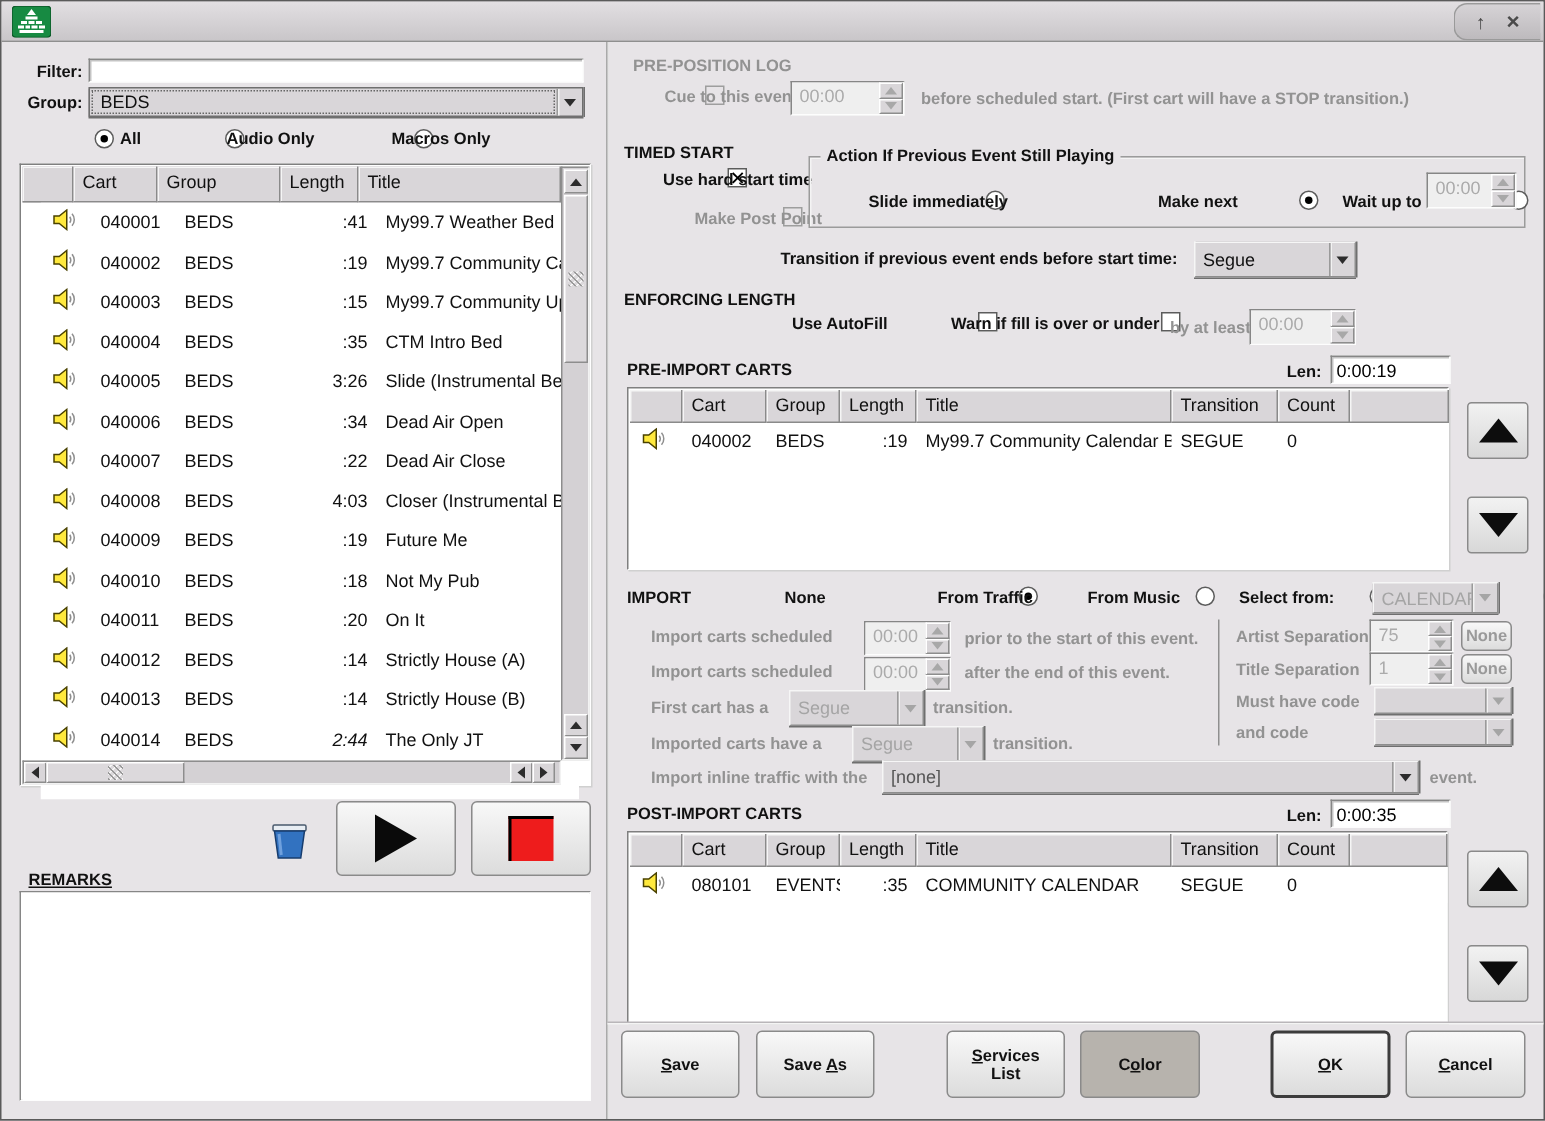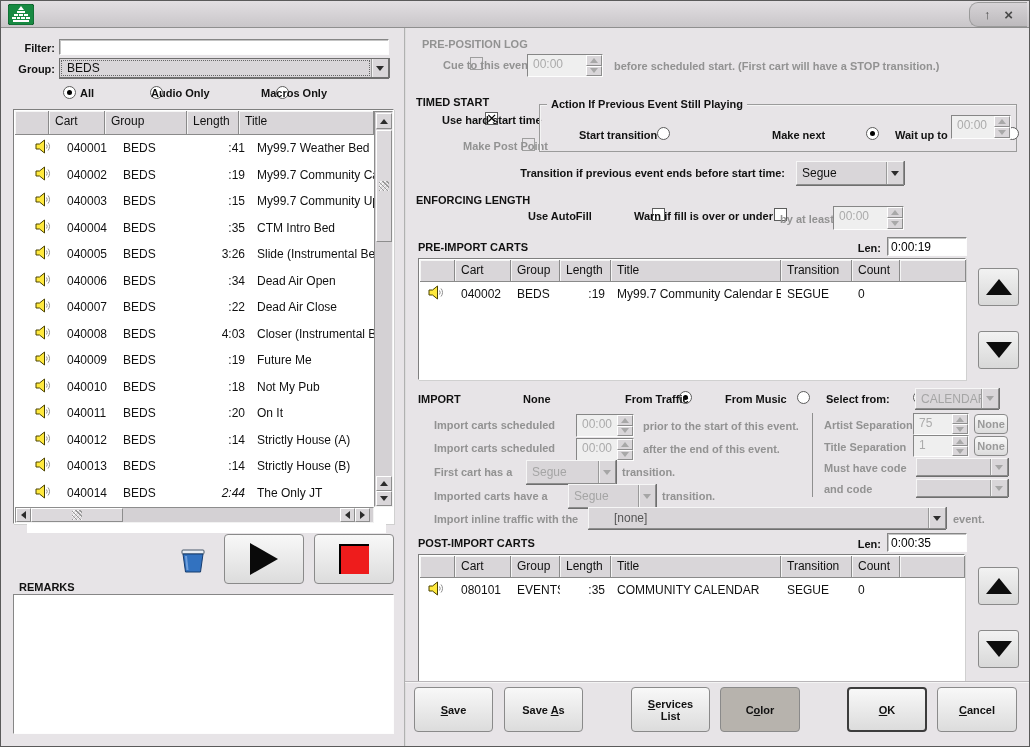--- a/index.html
+++ b/index.html
@@ -370,21 +370,21 @@
         <path d="M8,11 L9.5,25" stroke="#6fa0dd" stroke-width="2" fill="none"></path>
       </svg>
   </span>
   <button class="abs pbtn" style="left:223px;top:533px;width:80px;height:50px;">
     <span style="width:0;height:0;border-top:16px solid transparent;border-bottom:16px solid transparent;border-left:28px solid #0a0a0a;"></span>
   </button>
   <button class="abs pbtn" style="left:313px;top:533px;width:80px;height:50px;">
     <span style="width:30px;height:30px;background:#ee1c1c;border-top:2px solid #000;border-left:2px solid #000;"></span>
   </button>
 
-  <span class="abs bl" style="left:18px;top:580px;">REMARKS</span>
+  <span class="abs bl" style="left:18px;top:580px;text-decoration:underline;">REMARKS</span>
   <div class="abs inputbox" style="left:12px;top:593px;width:381px;height:140px;">
     <textarea class="remarks" style=""></textarea>
   </div>
 
   
   
   <span class="abs gl" style="left:421px;top:37px;">PRE-POSITION LOG</span>
   <span class="abs cb dis" style="left:421px;top:56px;"></span>
   <span class="abs gl" style="left:442px;top:58px;">Cue to this event</span>
   <span class="abs spin dis" style="left:526px;top:53px;width:76px;height:23px;">
@@ -403,21 +403,21 @@
   
   <span class="abs bl" style="left:415px;top:95px;">TIMED START</span>
   <span class="abs cb checked" style="left:420px;top:111px;"></span>
   <span class="abs bl" style="left:441px;top:113px;">Use hard start time</span>
   <span class="abs cb dis" style="left:441px;top:137px;"></span>
   <span class="abs gl" style="left:462px;top:139px;">Make Post Point</span>
 
   <div class="abs gbox" style="left:538px;top:103px;width:478px;height:48px;"></div>
   <span class="gtitle" style="left:546px;top:97px;">Action If Previous Event Still Playing</span>
   <span class="abs rb" style="left:560px;top:126px;"></span>
-  <span class="abs bl" style="left:578px;top:128px;">Start transition</span>
+  <span class="abs bl" style="left:578px;top:128px;">Slide immediately</span>
   <span class="abs rb sel" style="left:753px;top:126px;"></span>
   <span class="abs bl" style="left:771px;top:128px;">Make next</span>
   <span class="abs rb" style="left:876px;top:126px;"></span>
   <span class="abs bl" style="left:894px;top:128px;">Wait up to</span>
   <span class="abs spin dis" style="left:950px;top:114px;width:60px;height:24px;">
     <span class="val">00:00</span>
     <span class="btns">
         <span class="sb">
           <i class="tri-u"></i>
         </span>
@@ -554,21 +554,21 @@
   <span class="abs gl" style="left:433px;top:489px;">Imported carts have a</span>
   <span class="abs combo dis" style="left:567px;top:483px;width:88px;height:24px;">
     <span class="cval">Segue</span>
     <span class="carr">
         <i class="tri-d"></i>
       </span>
   </span>
   <span class="abs gl" style="left:661px;top:489px;">transition.</span>
 
   <span class="abs gl" style="left:433px;top:512px;">Import inline traffic with the</span>
-  <span class="abs combo" style="left:587px;top:506px;width:358px;height:22px;padding-left:20px;">
+  <span class="abs combo" style="left:587px;top:506px;width:358px;height:22px;">
     <span class="cval" style="color:#555;">[none]</span>
     <span class="carr">
         <i class="tri-d"></i>
       </span>
   </span>
   <span class="abs gl" style="left:952px;top:512px;">event.</span>
 
   <span class="abs gl" style="left:823px;top:418px;">Artist Separation</span>
   <span class="abs spin dis" style="left:912px;top:412px;width:56px;height:22px;">
     <span class="val">75</span>

